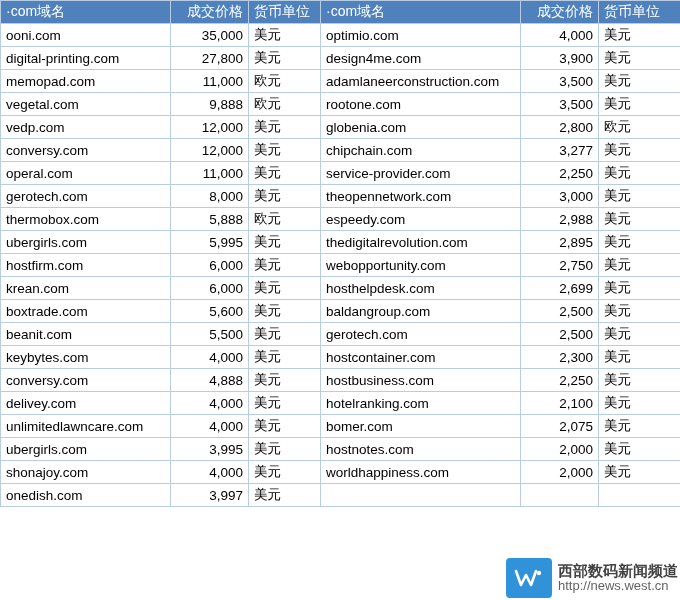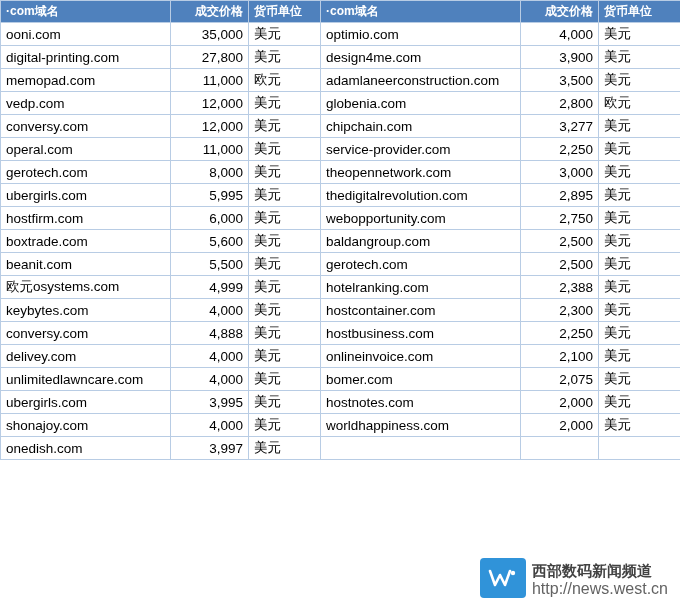--- a/index.html
+++ b/index.html
@@ -24,40 +24,40 @@
     border: 1px solid #b8cce4;
     padding: 2px 5px;
     height: 22px;
     box-sizing: border-box;
     white-space: nowrap;
     overflow: hidden;
   }
   thead th {
     background: #4f81bd;
     color: #ffffff;
-    font-weight: bold;
+    font-weight: normal;
     text-align: left;
     border: 1px solid #3a6595;
-    font-size: 12px;
+    font-size: 14px;
   }
   .col-domain { width: 170px; text-align: left; }
   .col-price  { width: 78px;  text-align: right; }
   .col-cur    { width: 72px;  text-align: left; }
   .col-domain2 { width: 200px; text-align: left; }
   .col-price2  { width: 78px;  text-align: right; }
   .col-cur2    { width: 82px;  text-align: left; }
   td {
     color: #000000;
   }
   .watermark {
     position: absolute;
-    right: 12px;
+    right: 2px;
     bottom: 2px;
     display: flex;
-    align-items: flex-end;
+    align-items: center;
     opacity: 0.92;
     pointer-events: none;
   }
   .wm-logo {
     width: 46px;
     height: 40px;
     background: #1f8ad6;
     border-radius: 4px;
     display: flex;
     align-items: center;
@@ -67,21 +67,21 @@
   .wm-logo svg { display: block; }
   .wm-text {
     line-height: 1.15;
   }
   .wm-title {
     font-size: 15px;
     color: #333333;
     font-weight: bold;
   }
   .wm-url {
-    font-size: 16px;
+    font-size: 13px;
     color: #555555;
   }
 </style>
 </head>
 <body>
 
 <table class="domain-table">
   <thead>
     <tr>
       <th class="col-domain">·com域名</th>
@@ -111,20 +111,28 @@
       </tr>
       <tr>
         <td class="col-domain">memopad.com</td>
         <td class="col-price">11,000</td>
         <td class="col-cur">欧元</td>
         <td class="col-domain2">adamlaneerconstruction.com</td>
         <td class="col-price2">3,500</td>
         <td class="col-cur2">美元</td>
       </tr>
       <tr>
+        <td class="col-domain">vegetal.com</td>
+        <td class="col-price">9,888</td>
+        <td class="col-cur">欧元</td>
+        <td class="col-domain2">rootone.com</td>
+        <td class="col-price2">3,500</td>
+        <td class="col-cur2">美元</td>
+      </tr>
+      <tr>
         <td class="col-domain">vedp.com</td>
         <td class="col-price">12,000</td>
         <td class="col-cur">美元</td>
         <td class="col-domain2">globenia.com</td>
         <td class="col-price2">2,800</td>
         <td class="col-cur2">欧元</td>
       </tr>
       <tr>
         <td class="col-domain">conversy.com</td>
         <td class="col-price">12,000</td>
@@ -143,80 +151,88 @@
       </tr>
       <tr>
         <td class="col-domain">gerotech.com</td>
         <td class="col-price">8,000</td>
         <td class="col-cur">美元</td>
         <td class="col-domain2">theopennetwork.com</td>
         <td class="col-price2">3,000</td>
         <td class="col-cur2">美元</td>
       </tr>
       <tr>
+        <td class="col-domain">thermobox.com</td>
+        <td class="col-price">5,888</td>
+        <td class="col-cur">欧元</td>
+        <td class="col-domain2">espeedy.com</td>
+        <td class="col-price2">2,988</td>
+        <td class="col-cur2">美元</td>
+      </tr>
+      <tr>
         <td class="col-domain">ubergirls.com</td>
         <td class="col-price">5,995</td>
         <td class="col-cur">美元</td>
         <td class="col-domain2">thedigitalrevolution.com</td>
         <td class="col-price2">2,895</td>
         <td class="col-cur2">美元</td>
       </tr>
       <tr>
         <td class="col-domain">hostfirm.com</td>
         <td class="col-price">6,000</td>
         <td class="col-cur">美元</td>
         <td class="col-domain2">webopportunity.com</td>
         <td class="col-price2">2,750</td>
         <td class="col-cur2">美元</td>
       </tr>
       <tr>
+        <td class="col-domain">krean.com</td>
+        <td class="col-price">6,000</td>
+        <td class="col-cur">美元</td>
+        <td class="col-domain2">hosthelpdesk.com</td>
+        <td class="col-price2">2,699</td>
+        <td class="col-cur2">美元</td>
+      </tr>
+      <tr>
         <td class="col-domain">boxtrade.com</td>
         <td class="col-price">5,600</td>
         <td class="col-cur">美元</td>
         <td class="col-domain2">baldangroup.com</td>
         <td class="col-price2">2,500</td>
         <td class="col-cur2">美元</td>
       </tr>
       <tr>
         <td class="col-domain">beanit.com</td>
         <td class="col-price">5,500</td>
         <td class="col-cur">美元</td>
         <td class="col-domain2">gerotech.com</td>
         <td class="col-price2">2,500</td>
         <td class="col-cur2">美元</td>
       </tr>
       <tr>
-        <td class="col-domain">欧元osystems.com</td>
-        <td class="col-price">4,999</td>
-        <td class="col-cur">美元</td>
-        <td class="col-domain2">hotelranking.com</td>
-        <td class="col-price2">2,388</td>
-        <td class="col-cur2">美元</td>
-      </tr>
-      <tr>
         <td class="col-domain">keybytes.com</td>
         <td class="col-price">4,000</td>
         <td class="col-cur">美元</td>
         <td class="col-domain2">hostcontainer.com</td>
         <td class="col-price2">2,300</td>
         <td class="col-cur2">美元</td>
       </tr>
       <tr>
         <td class="col-domain">conversy.com</td>
         <td class="col-price">4,888</td>
         <td class="col-cur">美元</td>
         <td class="col-domain2">hostbusiness.com</td>
         <td class="col-price2">2,250</td>
         <td class="col-cur2">美元</td>
       </tr>
       <tr>
         <td class="col-domain">delivey.com</td>
         <td class="col-price">4,000</td>
         <td class="col-cur">美元</td>
-        <td class="col-domain2">onlineinvoice.com</td>
+        <td class="col-domain2">hotelranking.com</td>
         <td class="col-price2">2,100</td>
         <td class="col-cur2">美元</td>
       </tr>
       <tr>
         <td class="col-domain">unlimitedlawncare.com</td>
         <td class="col-price">4,000</td>
         <td class="col-cur">美元</td>
         <td class="col-domain2">bomer.com</td>
         <td class="col-price2">2,075</td>
         <td class="col-cur2">美元</td>

